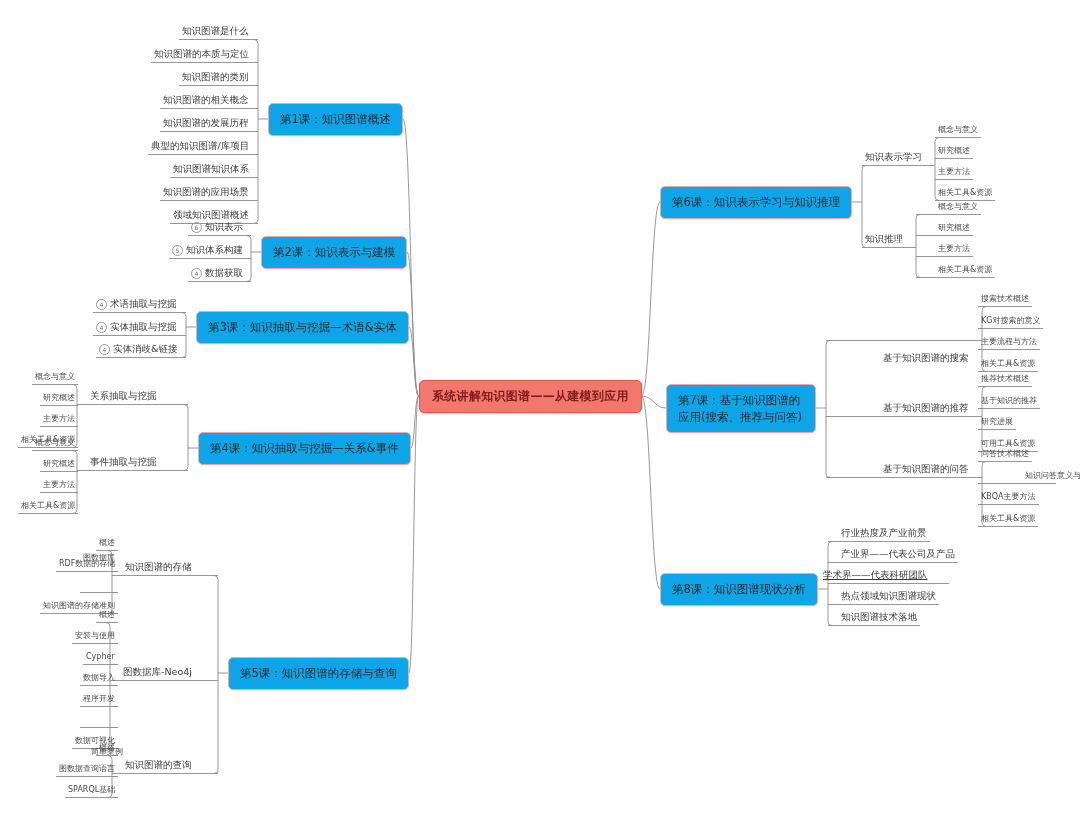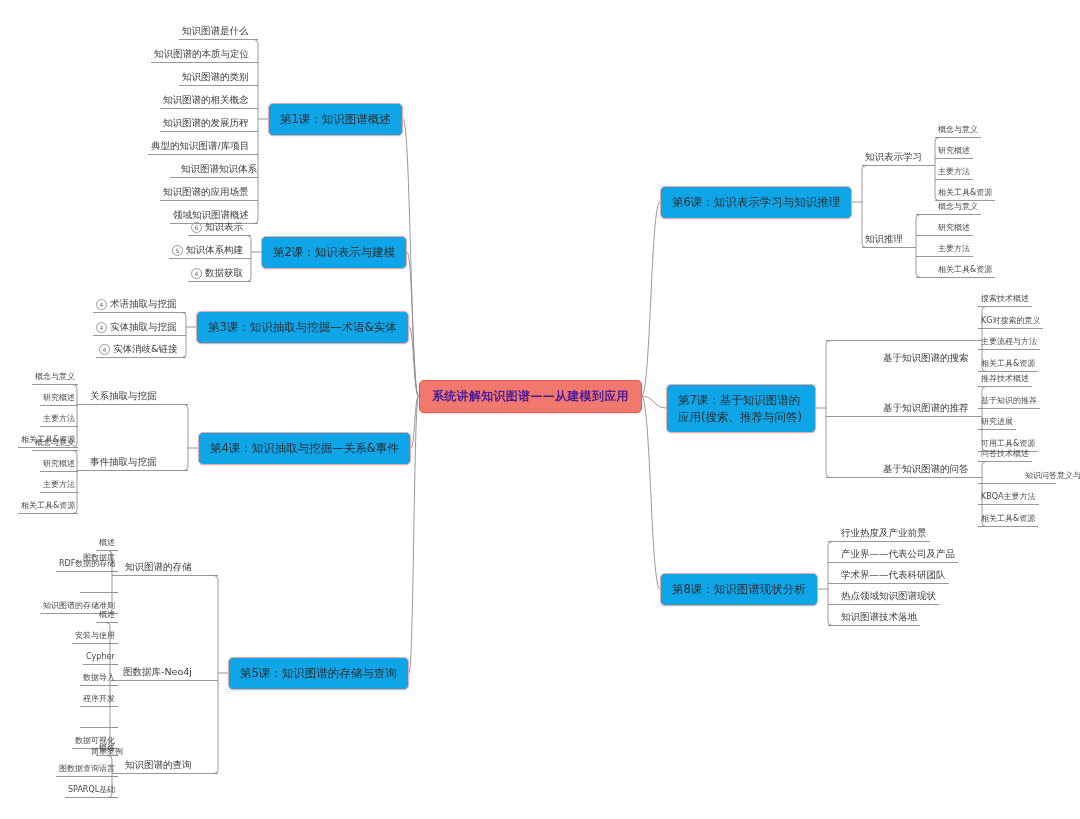--- a/index.html
+++ b/index.html
@@ -5,21 +5,21 @@
   html,body{margin:0;padding:0;background:#ffffff;}
   body{width:1080px;height:819px;font-family:"DejaVu Sans","Liberation Sans",sans-serif;}
   #map{position:relative;width:1080px;height:819px;overflow:hidden;background:#fff;}
   svg.links{position:absolute;left:0;top:0;width:1080px;height:819px;pointer-events:none;}
   .node{position:absolute;box-sizing:border-box;white-space:nowrap;}
 
   
   .root{
     background:#f2786e;
     border:1px solid #e8564a;
-    color:#4c1d95;
+    color:#7f1d1d;
     font-size:12px;
     font-weight:bold;
     border-radius:5px;
     padding:7px 12px;
     letter-spacing:.3px;
     text-align:center;
     box-shadow:0 1px 2px rgba(0,0,0,.12);
   }
   
   .lesson{
@@ -261,21 +261,21 @@
       <div class="node lesson" style="left: 228px; top: 657px;"><span>第5课：知识图谱的存储与查询</span></div>
       <div class="node lesson" style="left: 660px; top: 186px;"><span>第6课：知识表示学习与知识推理</span></div>
       <div class="node lesson" style="width: 150px; white-space: normal; left: 666px; top: 384px;"><span>第7课：基于知识图谱的应用(搜索、推荐与问答)</span></div>
       <div class="node lesson" style="left: 660px; top: 573px;"><span>第8课：知识图谱现状分析</span></div>
       <div class="node sub" style="left: 179px; top: 24px;"><span>知识图谱是什么</span></div>
       <div class="node sub" style="left: 151px; top: 47px;"><span>知识图谱的本质与定位</span></div>
       <div class="node sub" style="left: 179px; top: 70px;"><span>知识图谱的类别</span></div>
       <div class="node sub" style="left: 160px; top: 93px;"><span>知识图谱的相关概念</span></div>
       <div class="node sub" style="left: 160px; top: 116px;"><span>知识图谱的发展历程</span></div>
       <div class="node sub" style="left: 148px; top: 139px;"><span>典型的知识图谱/库项目</span></div>
-      <div class="node sub" style="left: 178px; top: 162px;"><span>知识图谱知识体系</span></div>
+      <div class="node sub" style="left: 170px; top: 162px;"><span>知识图谱知识体系</span></div>
       <div class="node sub" style="left: 160px; top: 185px;"><span>知识图谱的应用场景</span></div>
       <div class="node sub" style="left: 170px; top: 208px;"><span>领域知识图谱概述</span></div>
       <div class="node sub" style="left: 188px; top: 220px;"><span class="badge">6</span> <span>知识表示</span></div>
       <div class="node sub" style="left: 169px; top: 243px;"><span class="badge">5</span> <span>知识体系构建</span></div>
       <div class="node sub" style="left: 188px; top: 266px;"><span class="badge">4</span> <span>数据获取</span></div>
       <div class="node sub" style="left: 93px; top: 297px;"><span class="badge">4</span> <span>术语抽取与挖掘</span></div>
       <div class="node sub" style="left: 93px; top: 320px;"><span class="badge">4</span> <span>实体抽取与挖掘</span></div>
       <div class="node sub" style="left: 96px; top: 342px;"><span class="badge">4</span> <span>实体消歧&amp;链接</span></div>
       <div class="node sub" style="left: 87px; top: 389px;"><span>关系抽取与挖掘</span></div>
       <div class="node leaf" style="left: 32px; top: 371px;"><span>概念与意义</span></div>
@@ -324,17 +324,17 @@
       <div class="node leaf" style="left: 978px; top: 395px;"><span>基于知识的推荐</span></div>
       <div class="node leaf" style="left: 978px; top: 416px;"><span>研究进展</span></div>
       <div class="node leaf" style="left: 978px; top: 438px;"><span>可用工具&amp;资源</span></div>
       <div class="node sub" style="left: 880px; top: 462px;"><span>基于知识图谱的问答</span></div>
       <div class="node leaf" style="left: 978px; top: 448px;"><span>问答技术概述</span></div>
       <div class="node leaf" style="left: 978px; top: 470px; margin-left: 44px;"><span>知识问答意义与应用</span></div>
       <div class="node leaf" style="left: 978px; top: 491px;"><span>KBQA主要方法</span></div>
       <div class="node leaf" style="left: 978px; top: 513px;"><span>相关工具&amp;资源</span></div>
       <div class="node sub" style="left: 838px; top: 526px;"><span>行业热度及产业前景</span></div>
       <div class="node sub" style="left: 838px; top: 547px;"><span>产业界——代表公司及产品</span></div>
-      <div class="node sub" style="left: 838px; top: 568px;"><span>学术界——代表科研团队</span></div>
+      <div class="node sub" style="left: 820px; top: 568px; text-decoration: underline;"><span>学术界——代表科研团队</span></div>
       <div class="node sub" style="left: 838px; top: 589px;"><span>热点领域知识图谱现状</span></div>
       <div class="node sub" style="left: 838px; top: 610px;"><span>知识图谱技术落地</span></div>
     </div>
 </div>
 
 </body></html>

